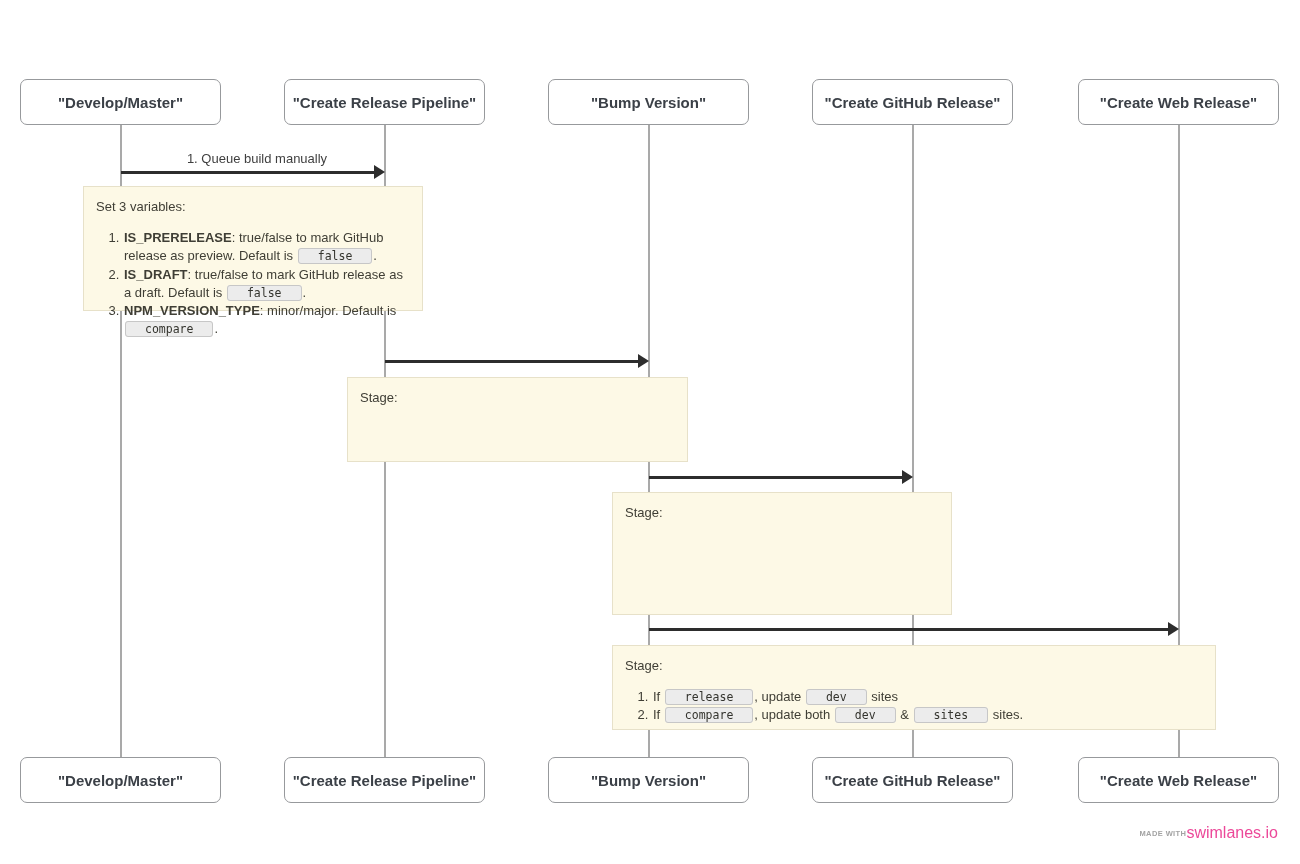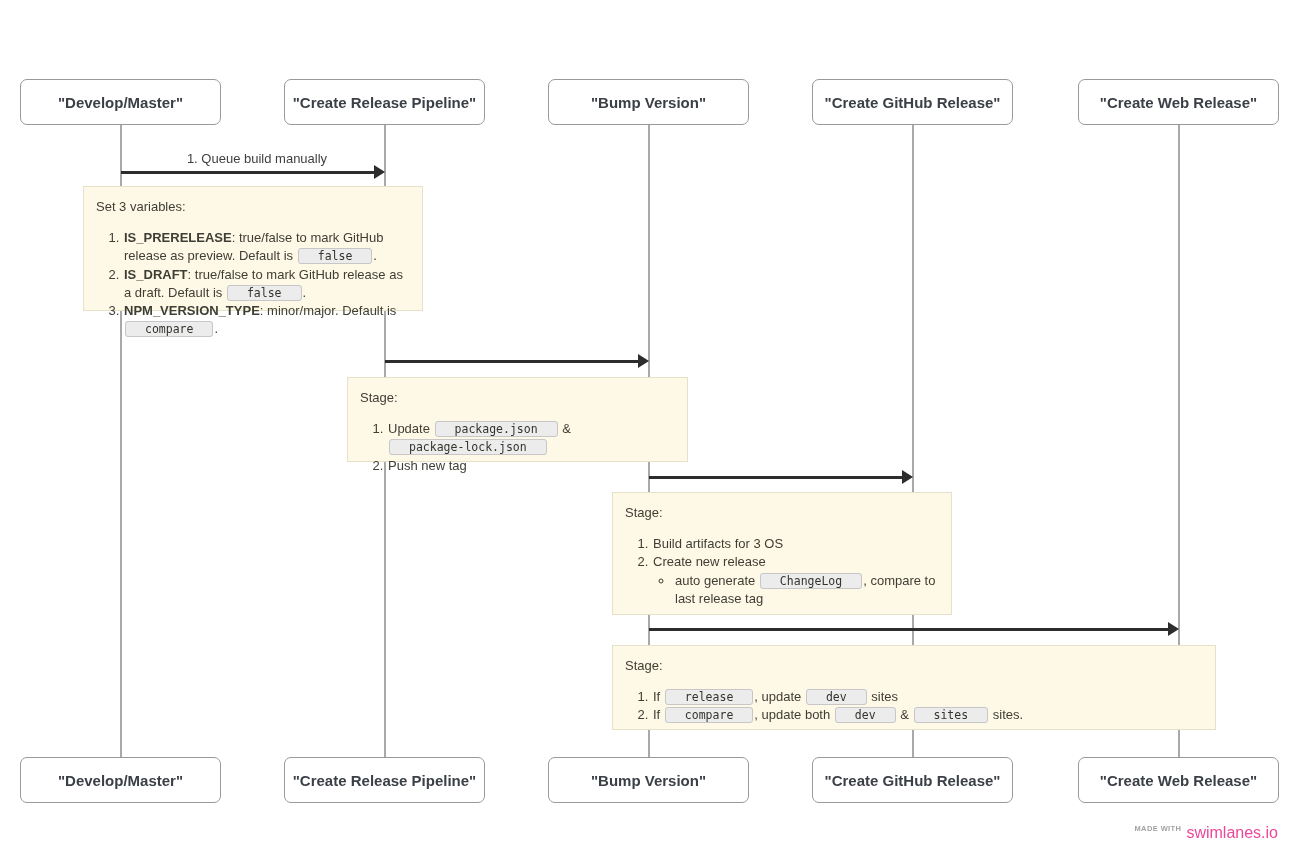--- a/index.html
+++ b/index.html
@@ -65,21 +65,21 @@
   .note ul{list-style-type:circle;margin:0;padding-left:21px;}
   .chip{
     font-family:"DejaVu Sans Mono","Liberation Mono",monospace;
     font-size:11.5px;color:#34342e;
     background:#ececec;border:1px solid #c7c7c7;border-radius:3px;
     padding:0 19px;margin:0 1px;white-space:nowrap;
   }
 
   .footer{
     position:absolute;right:22px;top:824px;
-    display:flex;align-items:flex-start;gap:5px;color:#8b8b8b;
+    display:flex;align-items:center;color:#8b8b8b;
   }
   .footer .made-with{
     font-size:7.5px;letter-spacing:0.4px;color:#a3a3a3;
     text-transform:uppercase;font-weight:600;
   }
   .footer .brand{font-size:16px;color:#ec4899;}
 </style>
 </head>
 <body>
 
@@ -120,34 +120,24 @@
     <p class="note-heading">Set 3 variables:</p>
     <ol>
         <li><strong>IS_PRERELEASE</strong>: true/false to mark GitHub release as preview. Default is <code class="chip">false</code>.</li>
         <li><strong>IS_DRAFT</strong>: true/false to mark GitHub release as a draft. Default is <code class="chip">false</code>.</li>
         <li><strong>NPM_VERSION_TYPE</strong>: minor/major. Default is <code class="chip">compare</code>.</li>
       </ol>
   </div>
 
   <div class="note" style="left:347px;top:377px;width:341px;height:85px;">
     <p class="note-heading">Stage:</p>
-    <ol>
-        <li>Update <code class="chip">package.json</code> &amp; <code class="chip">package-lock.json</code></li>
-        <li>Push new tag</li>
-      </ol>
   </div>
 
   <div class="note" style="left:612px;top:492px;width:340px;height:123px;">
     <p class="note-heading">Stage:</p>
-    <ol>
-        <li>Build artifacts for 3 OS</li>
-        <li>Create new release<ul>
-            <li>auto generate <code class="chip">ChangeLog</code>, compare to last release tag</li>
-          </ul></li>
-      </ol>
   </div>
 
   <div class="note" style="left:612px;top:645px;width:604px;height:85px;">
     <p class="note-heading">Stage:</p>
     <ol>
         <li>If <code class="chip">release</code>, update <code class="chip">dev</code> sites</li>
         <li>If <code class="chip">compare</code>, update both <code class="chip">dev</code> &amp; <code class="chip">sites</code> sites.</li>
       </ol>
   </div>
 

